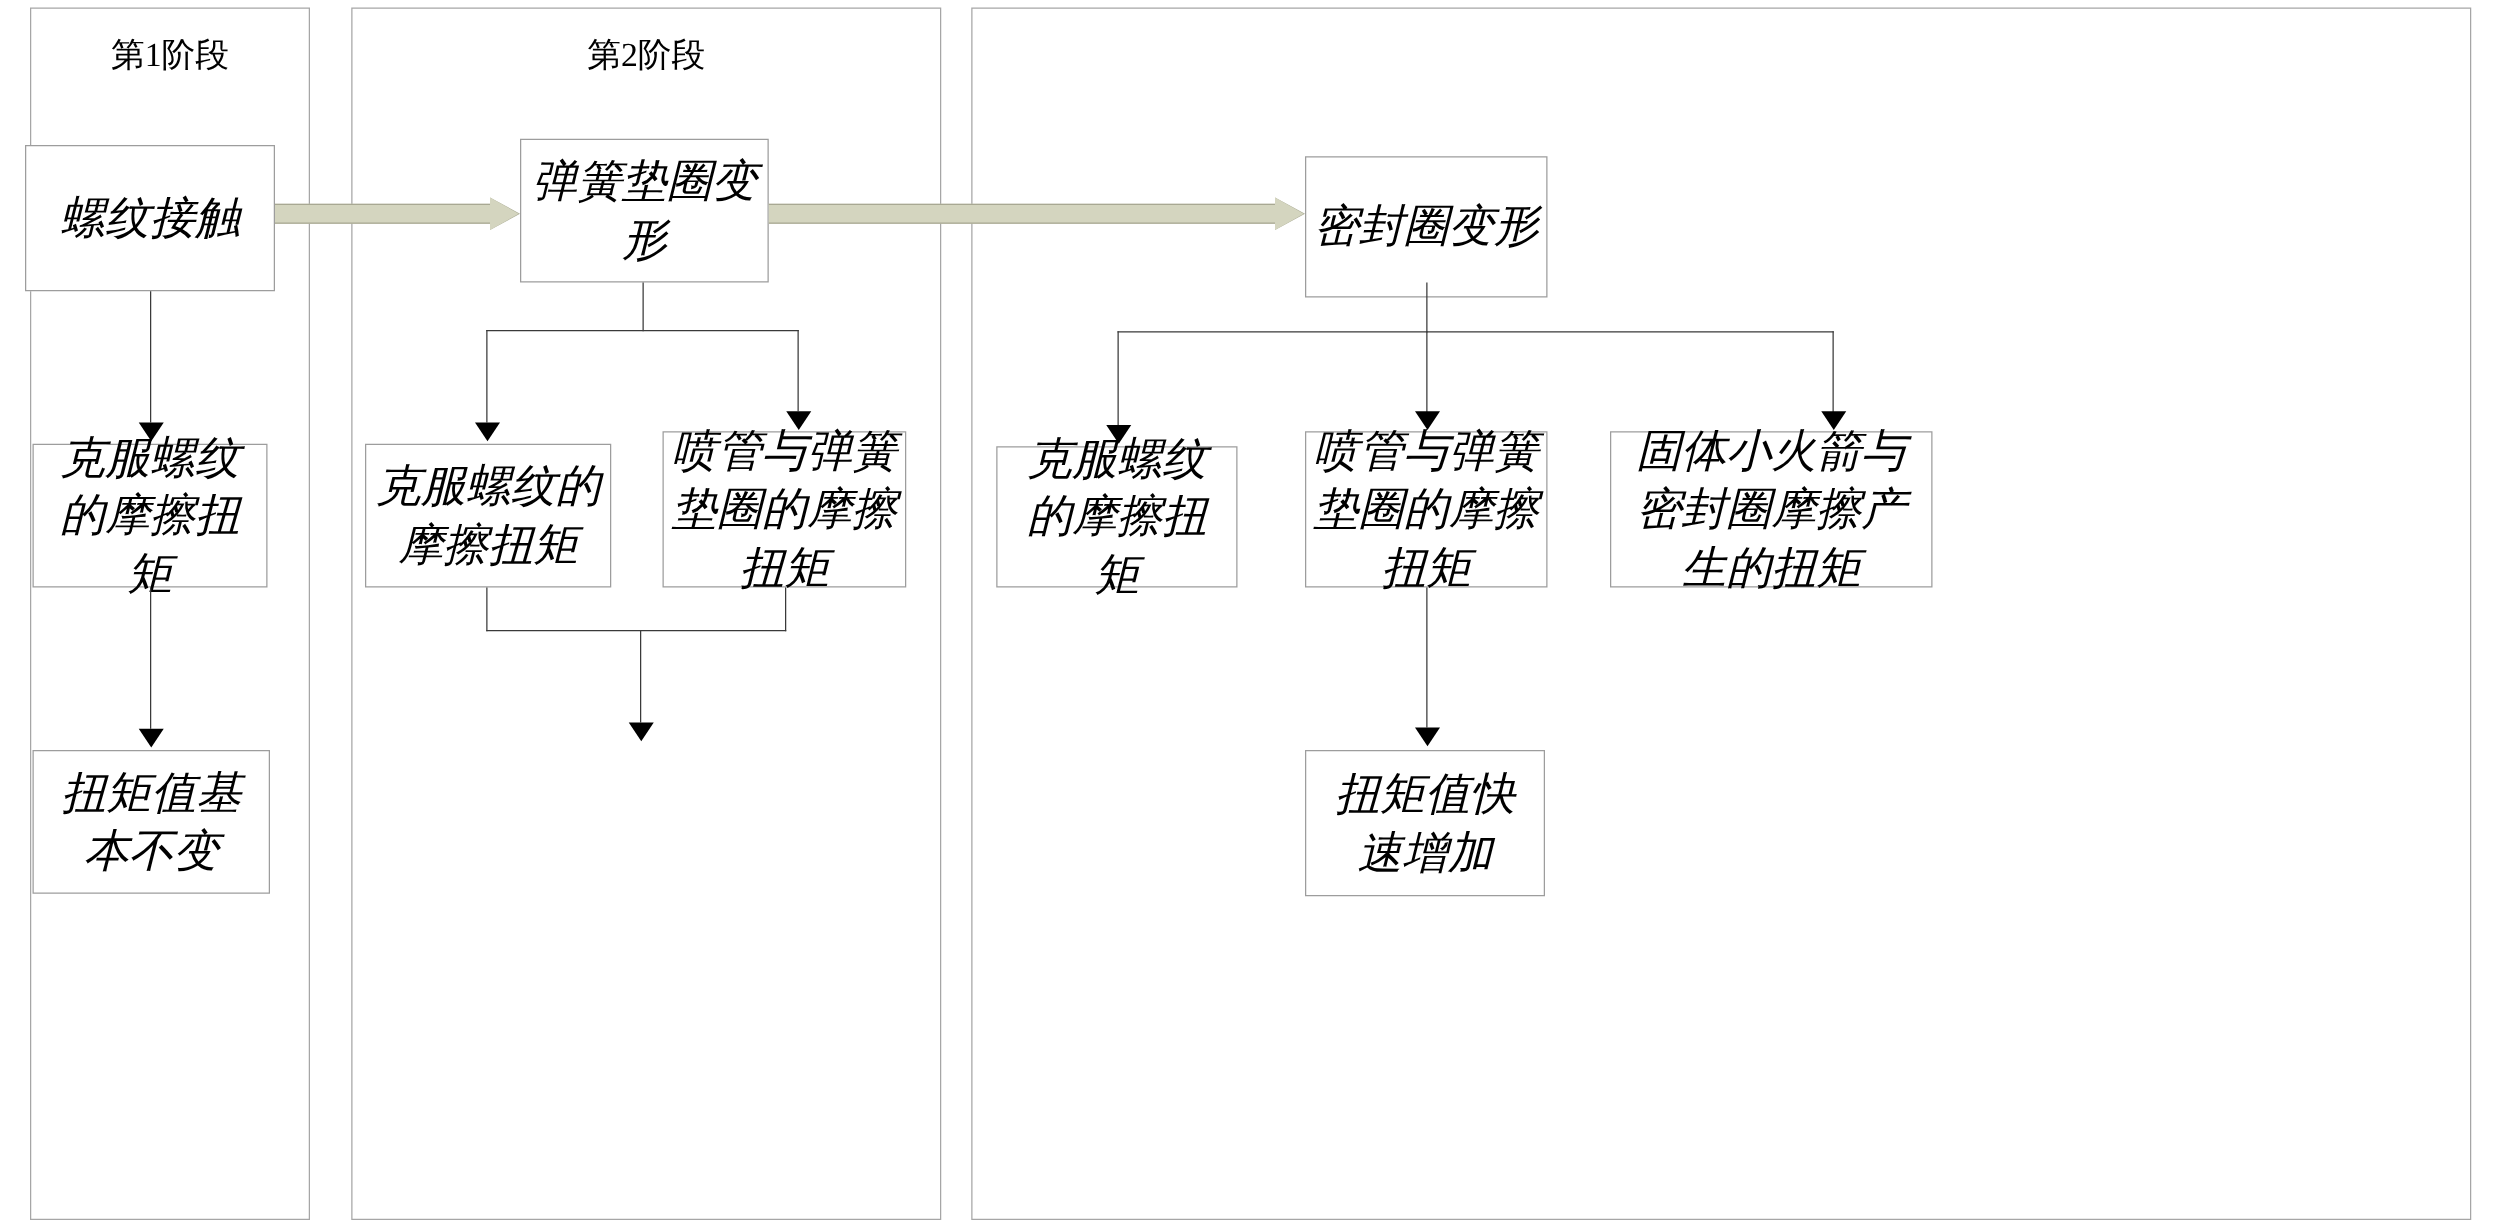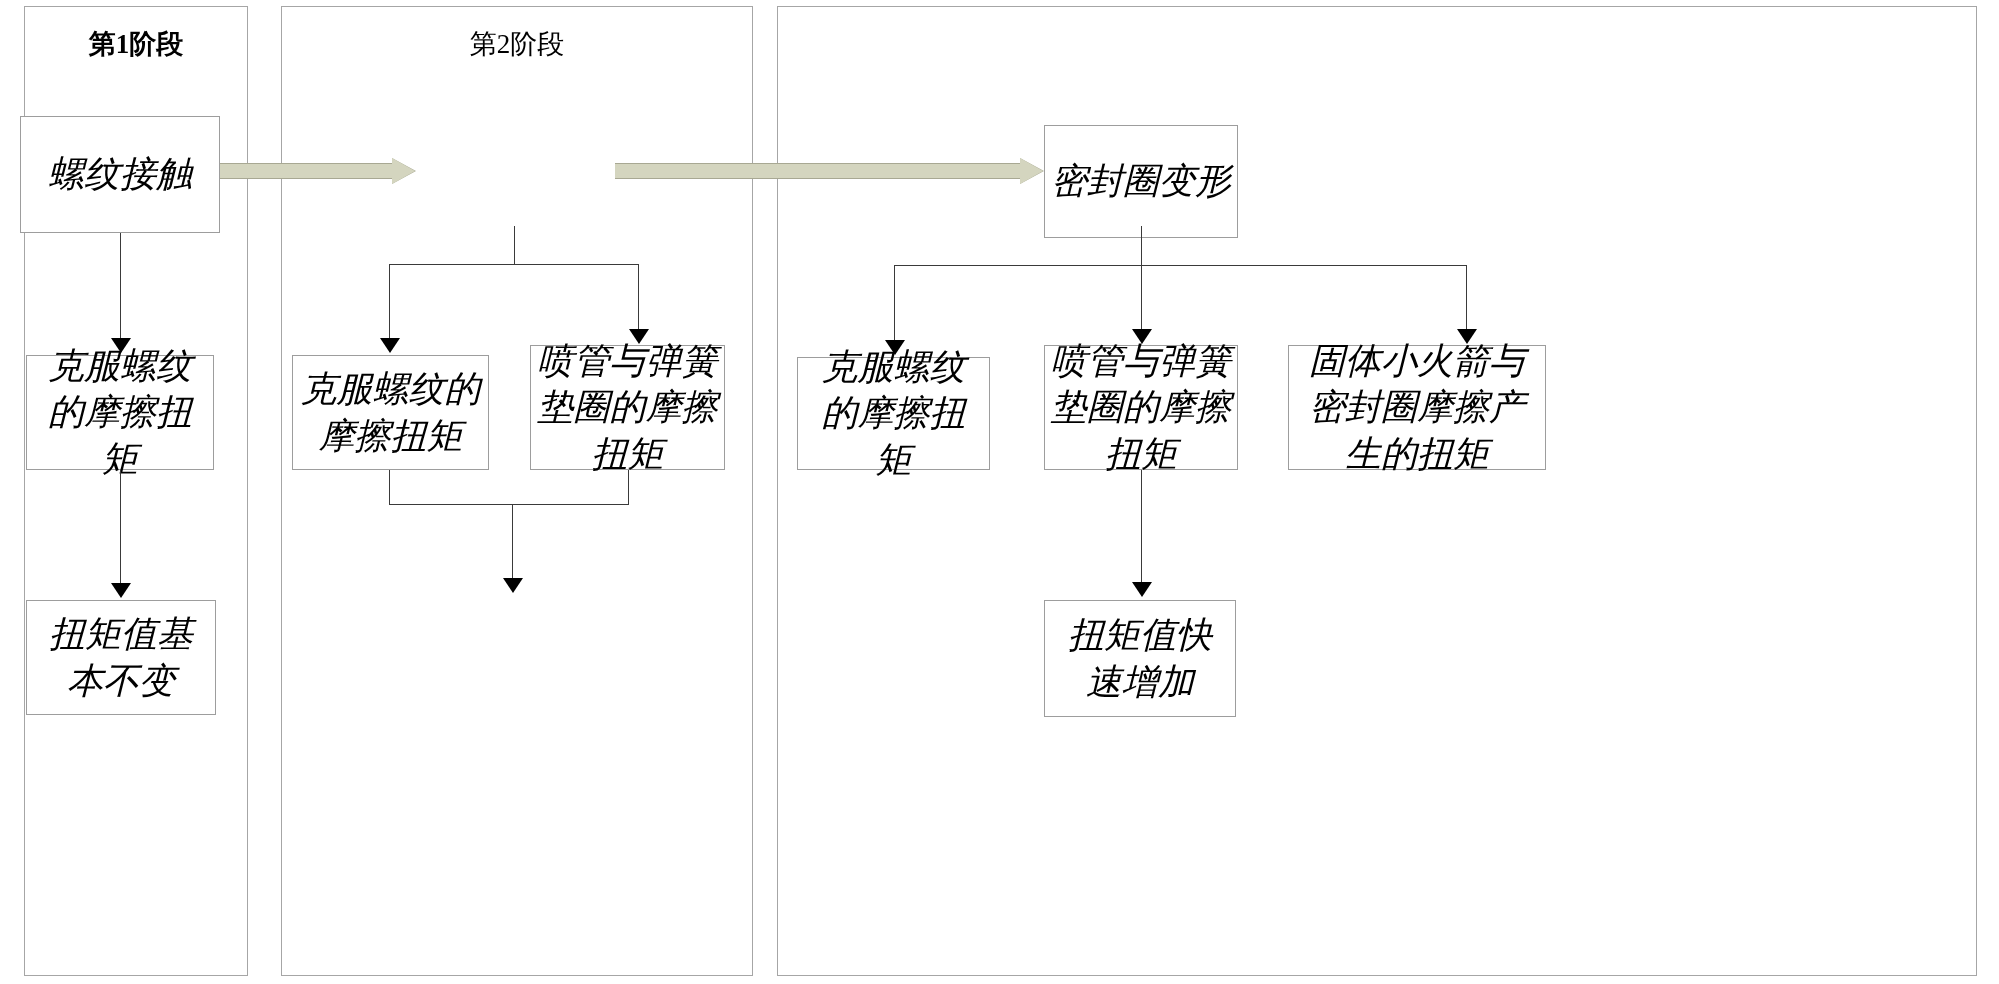--- a/index.html
+++ b/index.html
@@ -93,37 +93,38 @@
     border-bottom: 13px solid transparent;
     border-left: 24px solid #aaab95;
   }
 </style>
 </head>
 <body>
 
 <div id="stage">
 
   <div class="phase-panel" style="left:24px; top:6px; width:224px; height:970px;"></div>
-  <div class="phase-title" style="left:24px; top:30px; width:224px;font-weight:bold;">第1阶段</div>
+  <div class="phase-title" style="left:24px; top:30px; width:224px;">第1阶段</div>
 
   <div class="node" style="left:20px; top:116px; width:200px; height:117px;">螺纹接触</div>
 
   <div class="node" style="left:26px; top:355px; width:188px; height:115px;">克服螺纹的摩擦扭矩</div>
 
   <div class="node" style="left:26px; top:600px; width:190px; height:115px;">扭矩值基本不变</div>
 
   <div class="conn v" style="left:120px; top:233px; height:105px;"></div>
   <div class="arrowhead" style="left:111px; top:338px;"></div>
 
   <div class="conn v" style="left:120px; top:470px; height:113px;"></div>
   <div class="arrowhead" style="left:111px; top:583px;"></div>
 
   <div class="phase-panel" style="left:281px; top:6px; width:472px; height:970px;"></div>
   <div class="phase-title" style="left:281px; top:30px; width:472px;">第2阶段</div>
 
+  <div class="node" style="left:416px; top:111px; width:199px; height:115px;">弹簧垫圈变形</div>
 
   <div class="node" style="left:292px; top:355px; width:197px; height:115px;">克服螺纹的摩擦扭矩</div>
 
   <div class="node" style="left:530px; top:345px; width:195px; height:125px;">喷管与弹簧垫圈的摩擦扭矩</div>
 
 
   <div class="conn v" style="left:514px; top:226px; height:39px;"></div>
   <div class="conn h" style="left:389px; top:264px; width:250px;"></div>
   <div class="conn v" style="left:389px; top:264px; height:74px;"></div>
   <div class="arrowhead" style="left:380px; top:338px;"></div>

